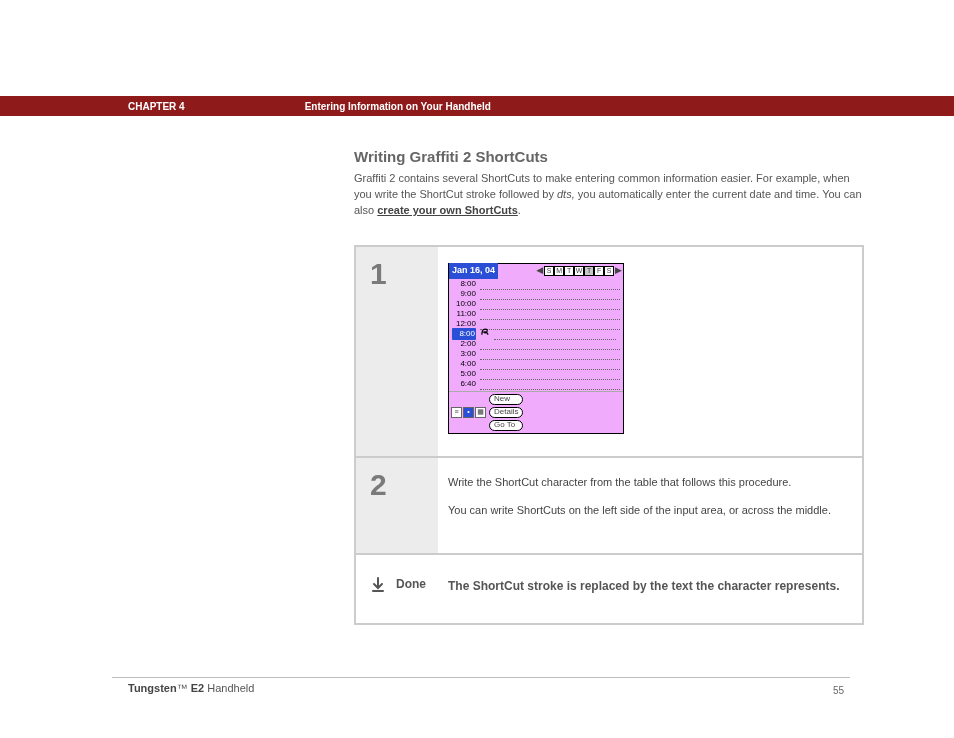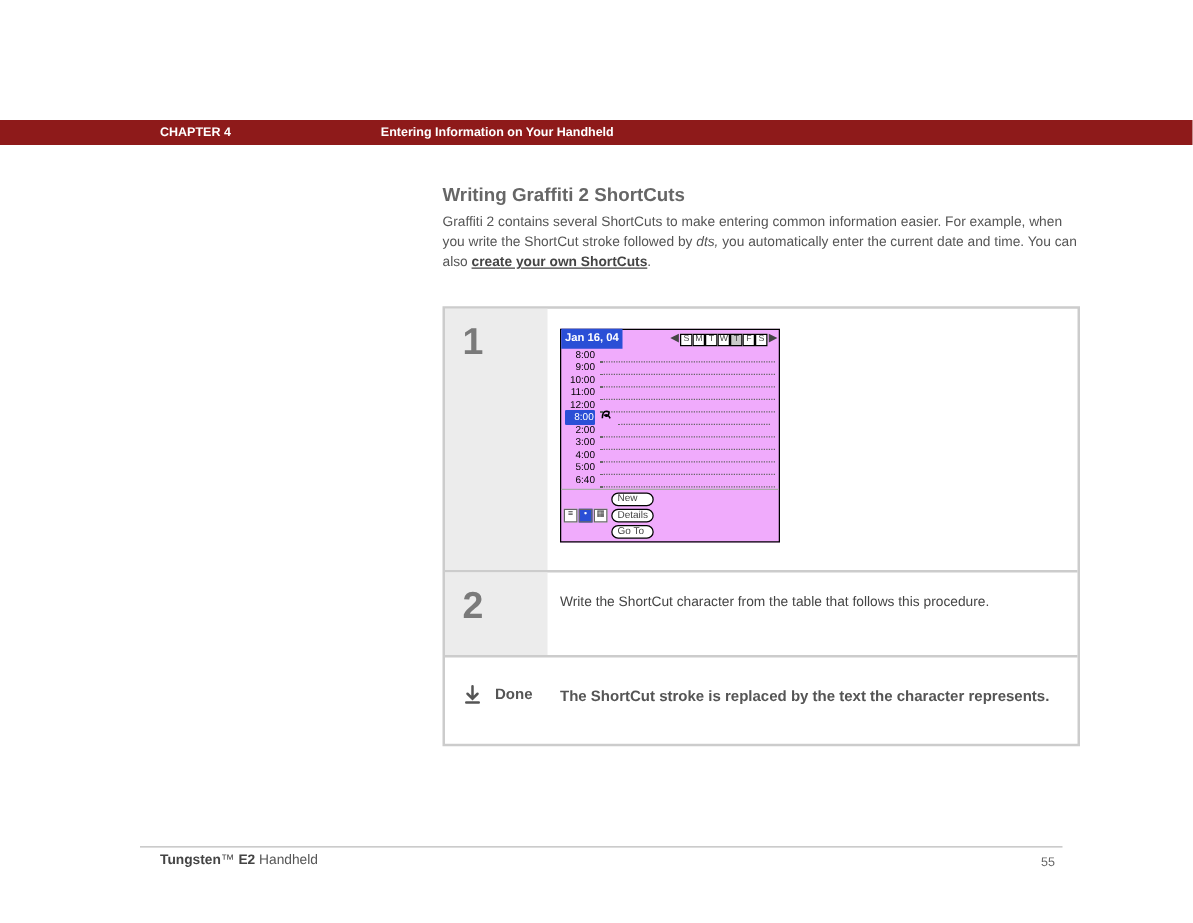--- a/index.html
+++ b/index.html
@@ -238,20 +238,21 @@
           </div>
         </div>
       </div>
     </div>
 
     <div class="step-row">
       <div class="step-num">2</div>
       <div class="step-body">
         <div class="step-text-wide">
           <p>Write the ShortCut character from the table that follows this procedure.</p>
+          <p>You can write ShortCuts on the left side of the input area, or across the middle.</p>
         </div>
       </div>
     </div>
 
     <div class="done-row">
       <div class="done-icon">
         <svg width="16" height="16" viewBox="0 0 16 16">
             <path d="M8 1 L8 10 M4 7 L8 11 L12 7 M3 14 L13 14" stroke="#555" stroke-width="2" fill="none" stroke-linecap="round"></path>
           </svg>
       </div>

